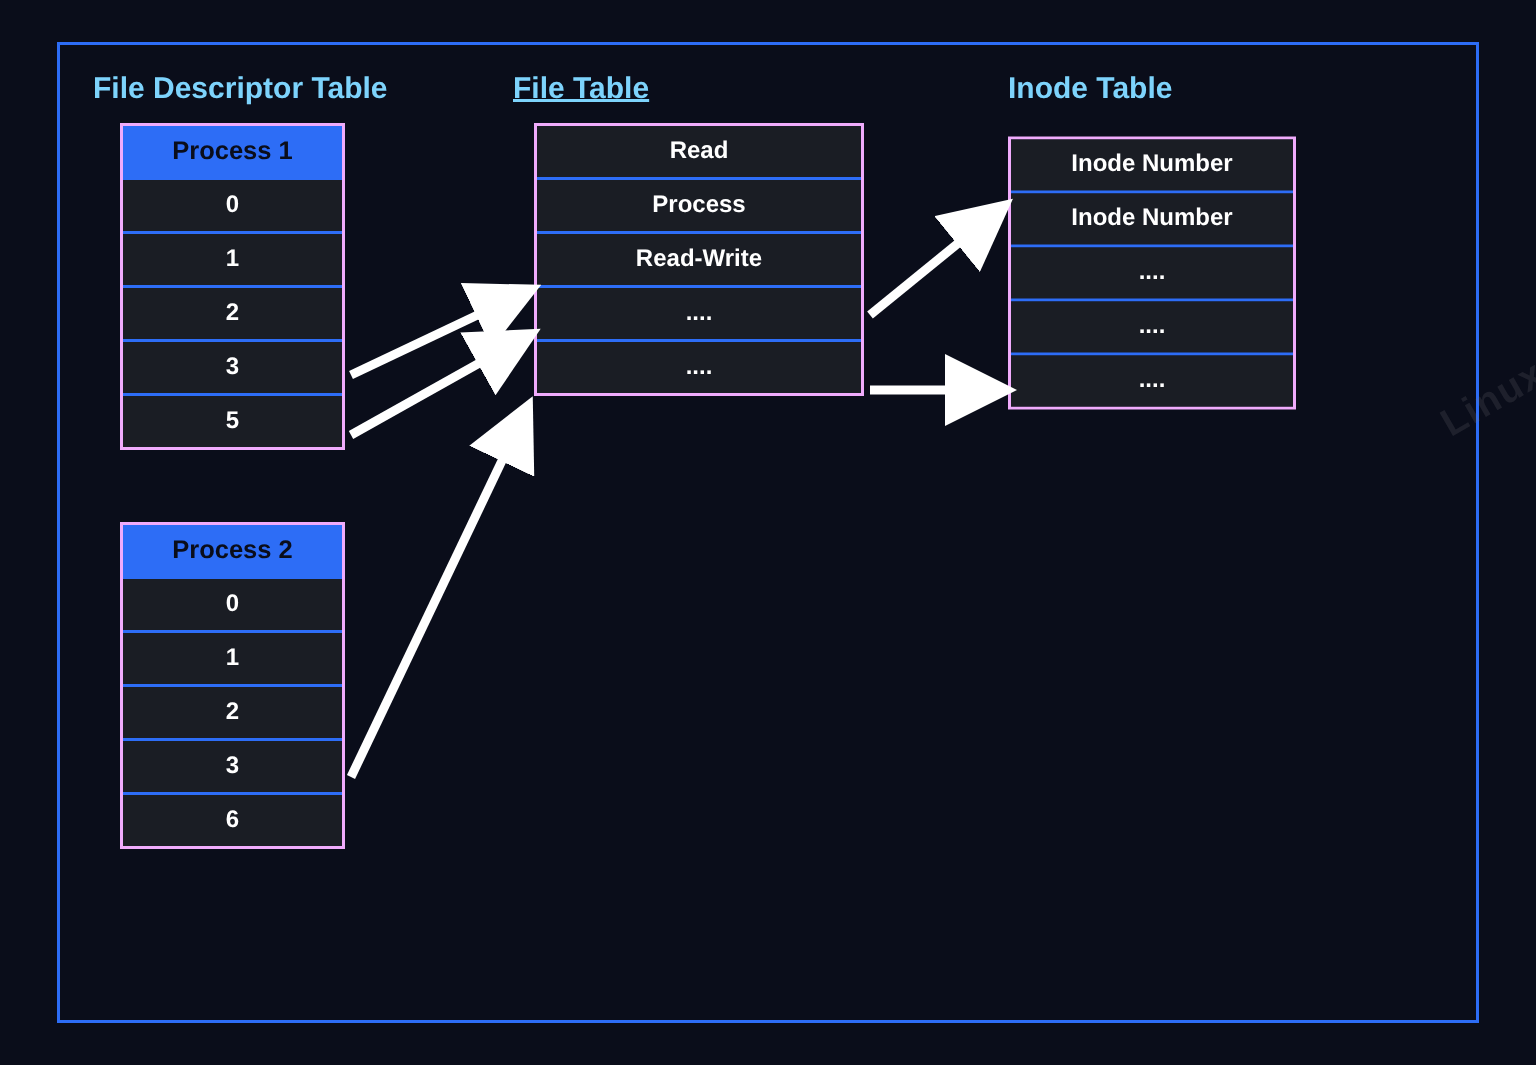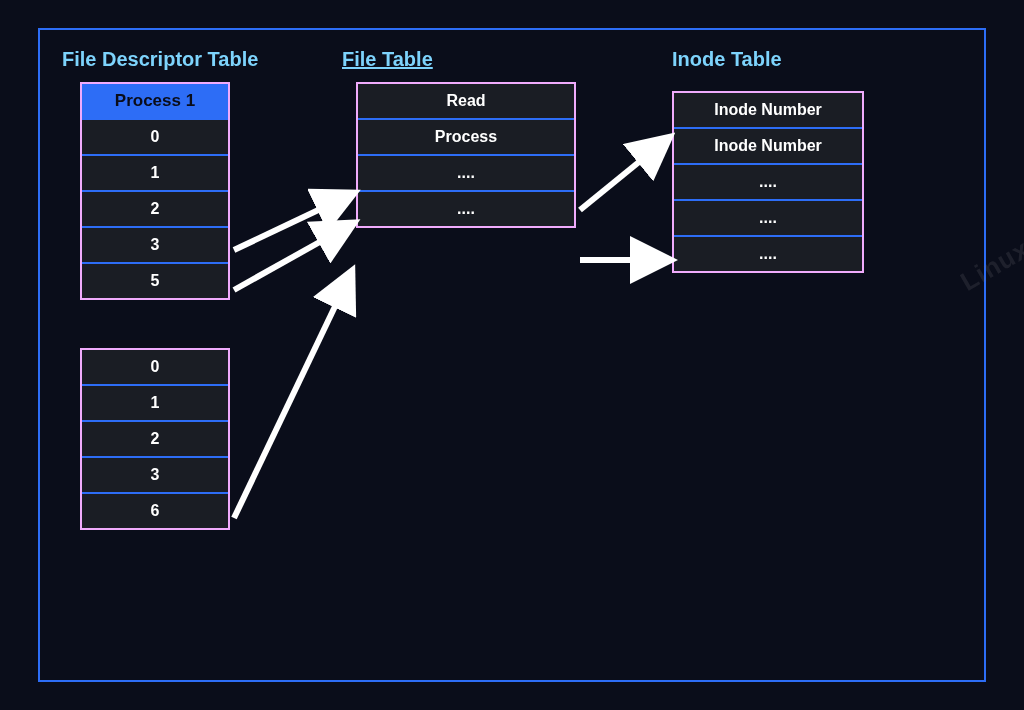--- a/index.html
+++ b/index.html
@@ -80,30 +80,32 @@
 <div class="table-box" style="left:80px; top:82px; width:150px;">
   <div class="table-header">Process 1</div>
   <div class="table-row">0</div>
   <div class="table-row">1</div>
   <div class="table-row">2</div>
   <div class="table-row">3</div>
   <div class="table-row">5</div>
 </div>
 
 <div class="table-box" style="left:80px; top:348px; width:150px;">
+  <div class="table-header">Process 2</div>
   <div class="table-row">0</div>
   <div class="table-row">1</div>
   <div class="table-row">2</div>
   <div class="table-row">3</div>
   <div class="table-row">6</div>
 </div>
 
 <div class="table-box" style="left:356px; top:82px; width:220px;">
   <div class="table-row">Read</div>
   <div class="table-row">Process</div>
+  <div class="table-row">Read-Write</div>
   <div class="table-row">....</div>
   <div class="table-row">....</div>
 </div>
 
 <div class="table-box" style="left:672px; top:91px; width:192px;">
   <div class="table-row">Inode Number</div>
   <div class="table-row">Inode Number</div>
   <div class="table-row">....</div>
   <div class="table-row">....</div>
   <div class="table-row">....</div>

